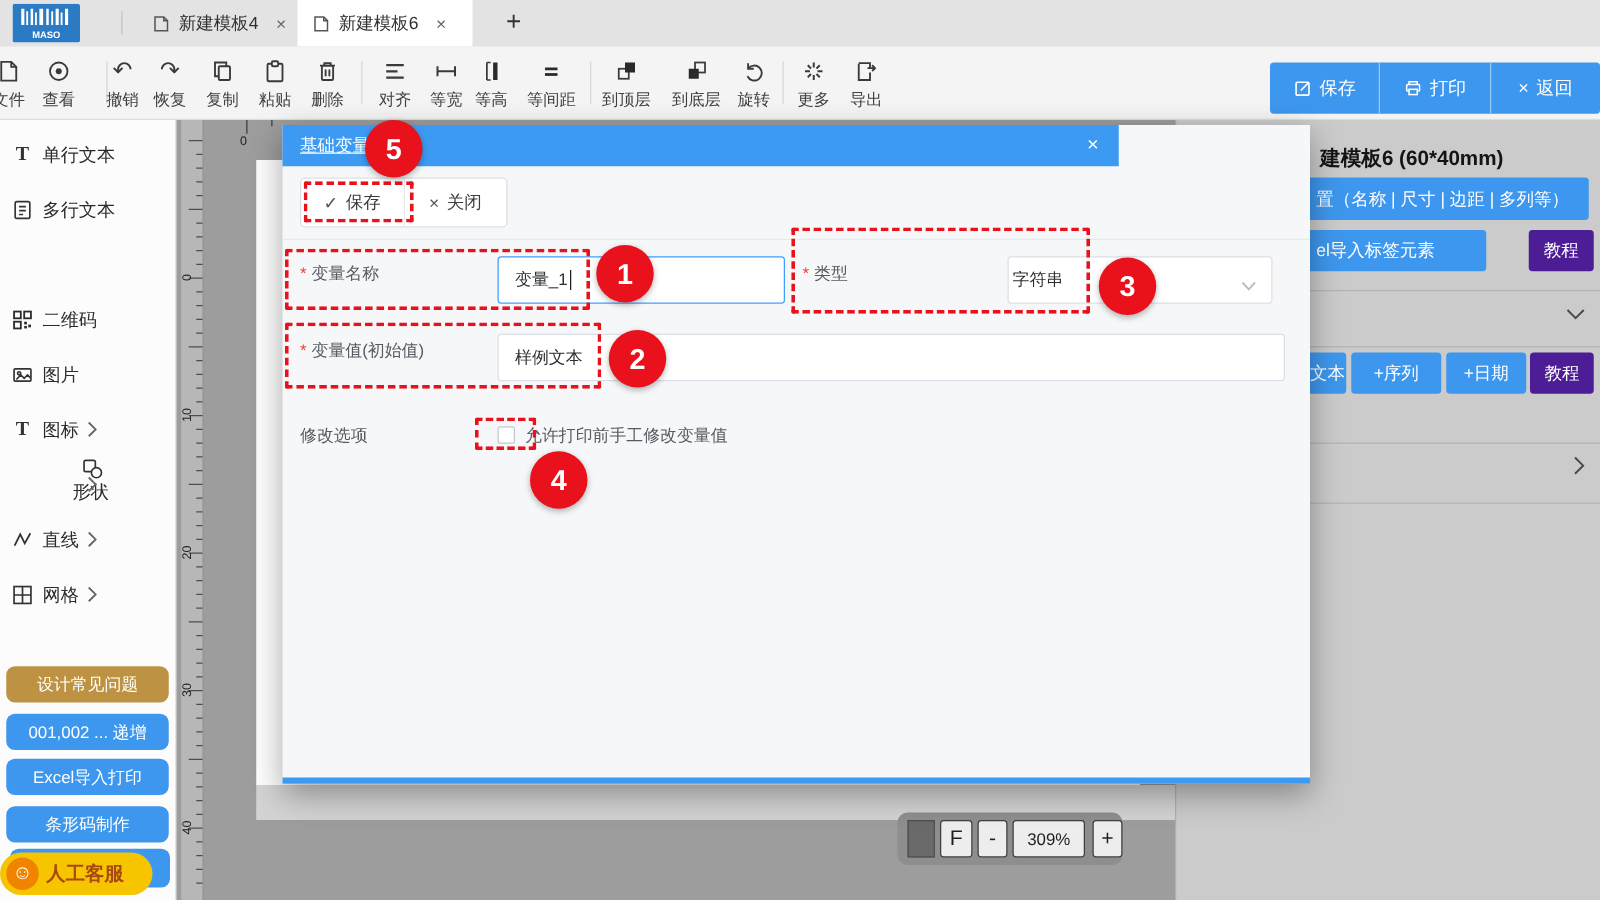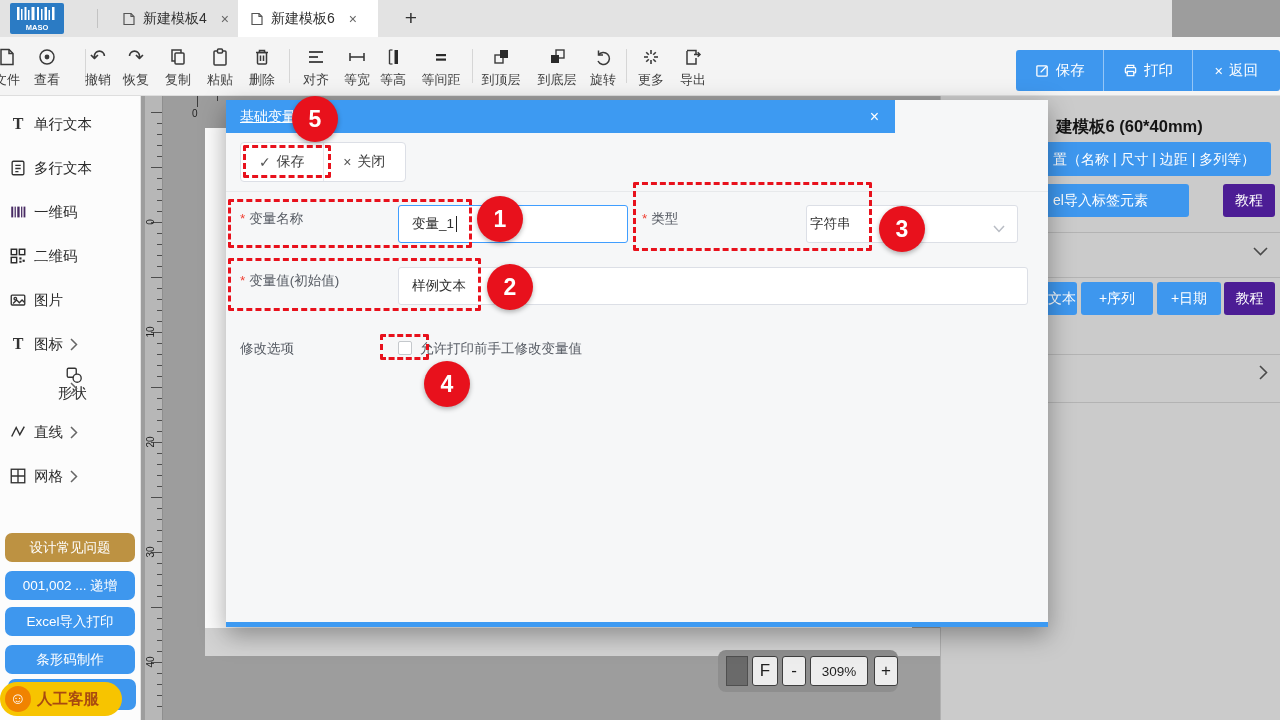--- a/index.html
+++ b/index.html
@@ -1,19 +1,19 @@
 <!DOCTYPE html>
 <html><head>
 <meta charset="utf-8">
 <style>
   html,body{margin:0;padding:0;background:#9d9d9d;}
   .stage{position:relative;width:1280px;height:720px;overflow:hidden;background:#9d9d9d;
          font-family:"Liberation Sans","DejaVu Sans",sans-serif;-webkit-font-smoothing:antialiased;}
   
-  .tabbar{position:absolute;left:0;top:0;width:1172px;height:37px;background:#e3e3e3;border-bottom:1px solid #d2d2d2;z-index:20;}
+  .tabbar{position:absolute;left:0;top:0;width:1280px;height:37px;background:#e3e3e3;border-bottom:1px solid #d2d2d2;z-index:20;}
   .logo{position:absolute;left:10px;top:3px;width:54px;height:31px;cursor:pointer;}
   .tabsep{position:absolute;left:97px;top:9px;width:1px;height:19px;background:#c3c3c3;}
   .tab{position:absolute;top:0;height:37px;display:flex;align-items:center;cursor:pointer;font-size:14px;color:#303030;}
   .tab.active{background:#ffffff;}
   .tab .ticon{margin:0 7px 0 12px;display:flex;}
   .tab .tclose{margin:0 12px 0 14px;color:#666;font-size:14px;cursor:pointer;}
   .tabadd{position:absolute;left:398px;top:4px;width:26px;height:28px;font-size:21px;color:#333;display:flex;align-items:center;justify-content:center;cursor:pointer;}
   
   .toolbar{position:absolute;left:0;top:37px;width:1280px;height:58px;background:#f4f4f4;border-bottom:1px solid #dedede;overflow:hidden;z-index:20;}
   .tb{position:absolute;top:9px;width:44px;text-align:center;cursor:pointer;}
@@ -405,32 +405,20 @@
     </div>
     <div class="si" style="top:51px;">
       <span class="si-ic">
           <svg width="18" height="18" viewBox="0 0 20 20" fill="none" stroke="#333" stroke-width="1.5">
             <rect x="3.5" y="2.5" width="13" height="15" rx="1.5"></rect>
             <path d="M7 7h6M7 10.5h6M7 14h3.5"></path>
           </svg>
         </span>
       <span class="si-lb">多行文本</span>
     </div>
-    <div class="si" style="top:95px;">
-      <span class="si-ic">
-          <svg width="18" height="18" viewBox="0 0 20 20" fill="#472a63">
-            <rect x="2.5" y="4" width="2.2" height="12"></rect>
-            <rect x="6.2" y="4" width="1.4" height="12"></rect>
-            <rect x="9.2" y="4" width="2.6" height="12"></rect>
-            <rect x="13.4" y="4" width="1.4" height="12"></rect>
-            <rect x="16.2" y="4" width="2" height="12"></rect>
-          </svg>
-        </span>
-      <span class="si-lb">一维码</span>
-    </div>
     <div class="si" style="top:139px;">
       <span class="si-ic">
           <svg width="18" height="18" viewBox="0 0 20 20" fill="#2a2a2a">
             <rect x="2.5" y="2.5" width="6" height="6" fill="none" stroke="#2a2a2a" stroke-width="1.6"></rect>
             <rect x="11.5" y="2.5" width="6" height="6" fill="none" stroke="#2a2a2a" stroke-width="1.6"></rect>
             <rect x="2.5" y="11.5" width="6" height="6" fill="none" stroke="#2a2a2a" stroke-width="1.6"></rect>
             <rect x="11.5" y="11.5" width="2.4" height="2.4"></rect>
             <rect x="15.1" y="14.1" width="2.4" height="2.4"></rect>
             <rect x="11.5" y="15.3" width="2.4" height="2.2"></rect>
           </svg>

